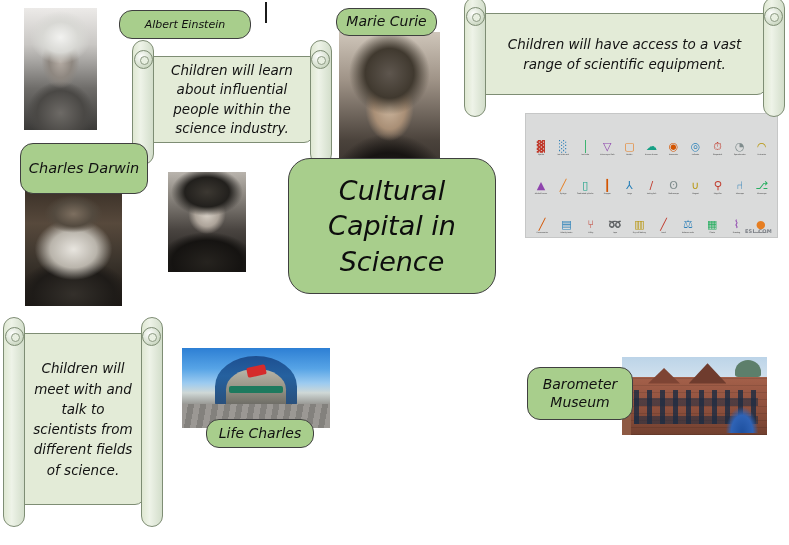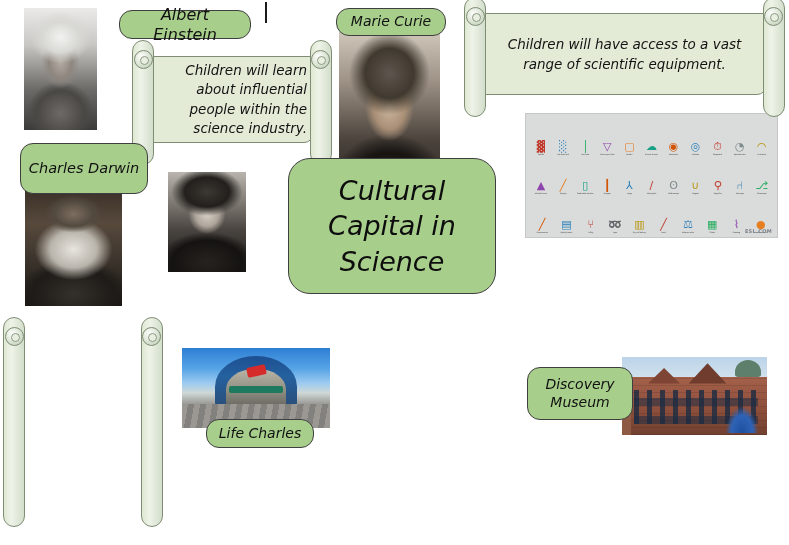--- a/index.html
+++ b/index.html
@@ -227,39 +227,39 @@
   }
 </style>
 </head>
 <body>
 
 <div id="poster">
 
   <div class="caret abs" style="left:265px;top:2px;height:21px;"></div>
 
   <div class="photo ph-einstein abs" style="left:24px;top:8px;width:73px;height:122px;"></div>
-  <div class="plaque abs" style="left:119px;top:10px;width:132px;height:29px;font-size:16px;">
+  <div class="plaque abs" style="left:119px;top:10px;width:132px;height:29px;font-size:11px;">
     <span>Albert Einstein</span>
   </div>
 
-  <div class="plaque abs" style="left:336px;top:8px;width:110px;height:28px;font-size:14px;">
+  <div class="plaque abs" style="left:336px;top:8px;width:101px;height:28px;font-size:14px;">
     <span>Marie Curie</span>
   </div>
   <div class="photo ph-curie abs" style="left:339px;top:32px;width:101px;height:188px;"></div>
 
   <div class="scroll v abs" style="left:132px;top:48px;width:200px;height:105px;">
     <div class="roll left"></div>
     <div class="roll right"></div>
     <div class="curl tl">
         <i></i>
       </div>
     <div class="curl tr">
         <i></i>
       </div>
-    <div class="body" style="font-size:13.5px;line-height:1.42;text-align:right;">Children will learn about influential people within the science industry.</div>
+    <div class="body" style="font-size:13.5px;line-height:1.42;">Children will learn about influential people within the science industry.</div>
   </div>
 
   <div class="scroll v abs" style="left:464px;top:5px;width:321px;height:100px;">
     <div class="roll left"></div>
     <div class="roll right"></div>
     <div class="curl tl">
         <i></i>
       </div>
     <div class="curl tr">
         <i></i>
@@ -419,20 +419,21 @@
 
   <div class="scroll v abs" style="left:3px;top:325px;width:160px;height:190px;">
     <div class="roll left"></div>
     <div class="roll right"></div>
     <div class="curl tl">
         <i></i>
       </div>
     <div class="curl tr">
         <i></i>
       </div>
+    <div class="body" style="font-size:13.5px;line-height:1.5;">Children will meet with and talk to scientists from different fields of science.</div>
   </div>
 
   <div class="photo ph-life abs" style="left:182px;top:348px;width:148px;height:80px;">
     <div class="arch"></div>
     <div class="logo"></div>
     <div class="sign"></div>
     <div class="plaza"></div>
   </div>
   <div class="plaque abs" style="left:206px;top:419px;width:108px;height:29px;font-size:14px;">
     <span>Life Charles</span>
@@ -441,17 +442,17 @@
 
   <div class="photo ph-museum abs" style="left:622px;top:357px;width:145px;height:78px;">
     <div class="brick"></div>
     <div class="roofA"></div>
     <div class="roofB"></div>
     <div class="dome"></div>
     <div class="wins"></div>
     <div class="gate"></div>
   </div>
   <div class="plaque abs" style="left:527px;top:367px;width:106px;height:53px;font-size:14px;">
-    <span>Discovery Museum</span>
+    <span>Barometer Museum</span>
   </div>
 
 
 </div>
 
 </body></html>

